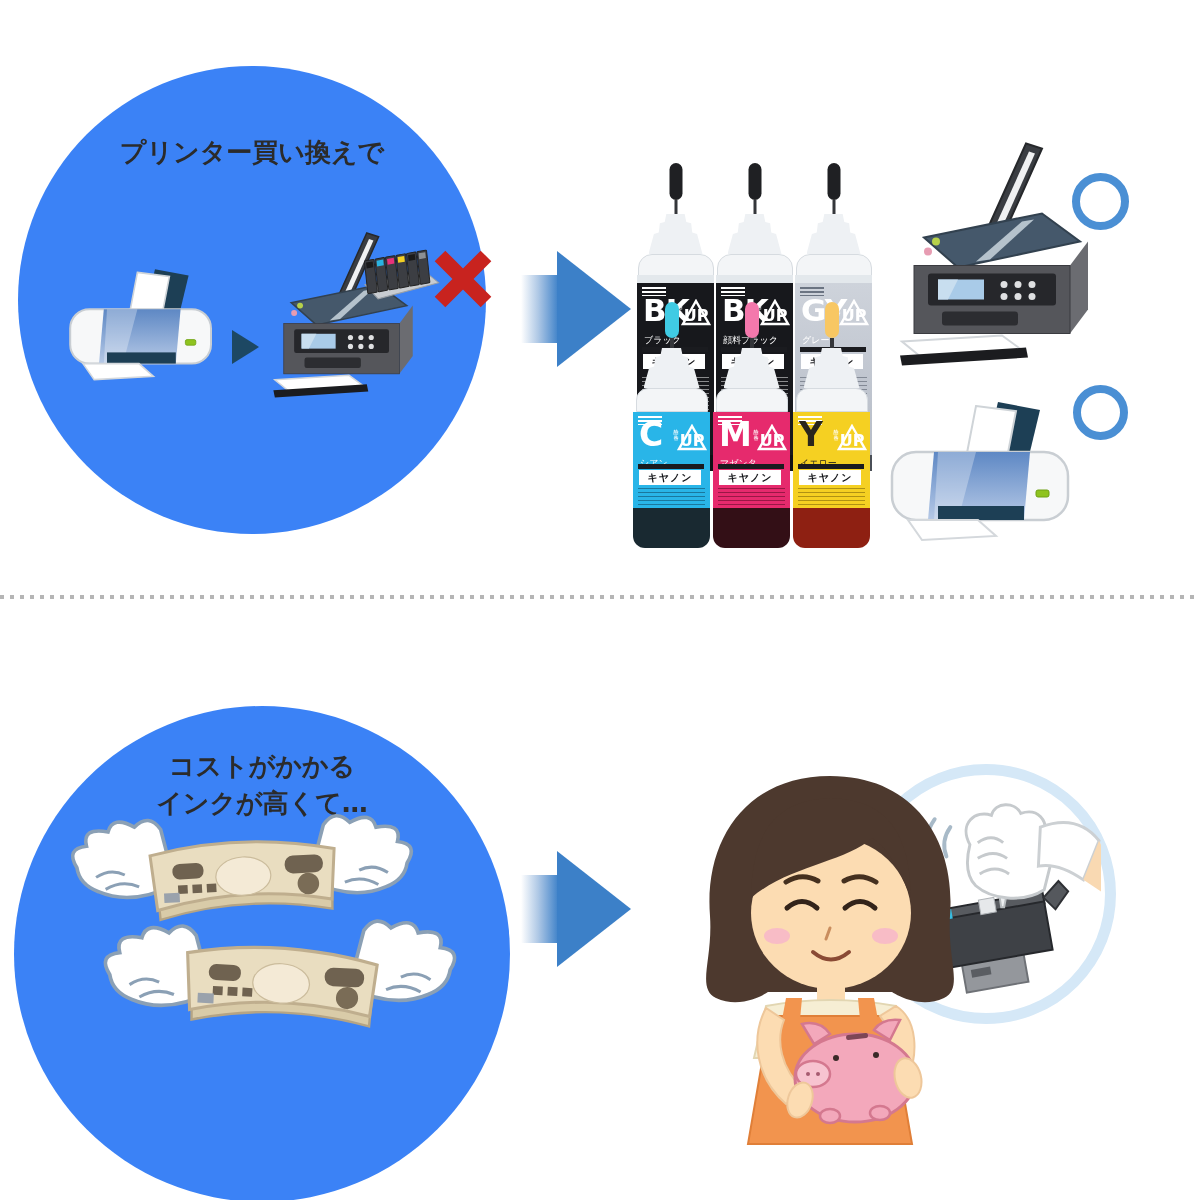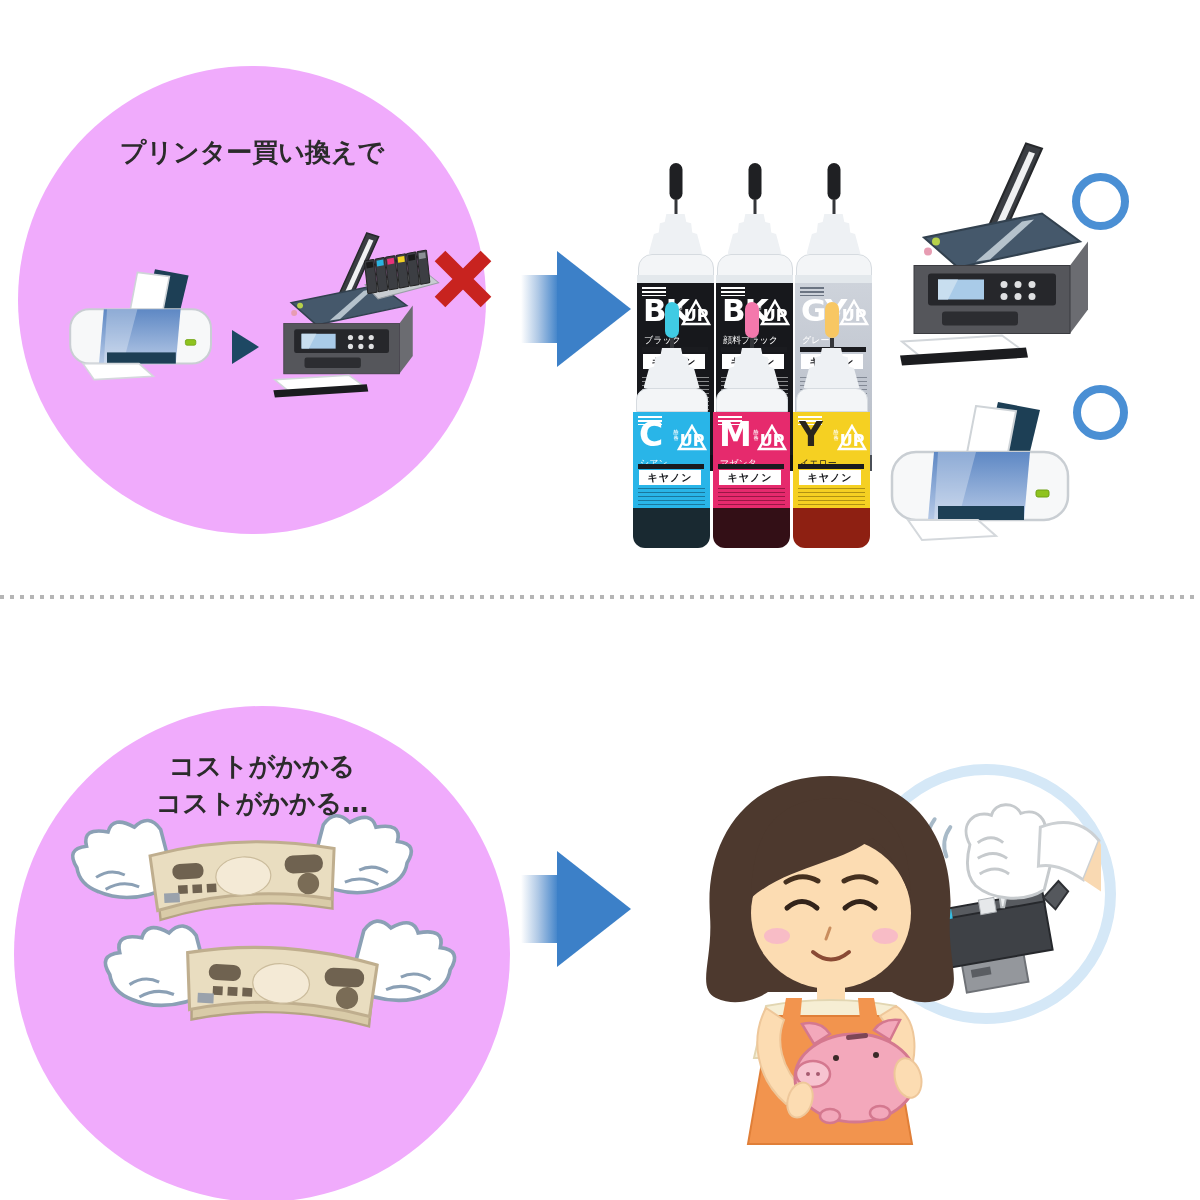--- a/index.html
+++ b/index.html
@@ -1,21 +1,21 @@
 <!DOCTYPE html>
 <html><head>
 <meta charset="utf-8">
 <style>
   html,body{margin:0;padding:0;background:#fff}
   #canvas{position:relative;width:1200px;height:1200px;background:#ffffff;overflow:hidden;
           font-family:"DejaVu Sans",sans-serif}
   .abs{position:absolute}
 
   
-  .gcircle{position:absolute;background:#f0abfc;border-radius:50%}
+  .gcircle{position:absolute;background:#3b82f6;border-radius:50%}
   .ptext{position:absolute;left:0;right:0;text-align:center;font-weight:bold;color:#2b2b2b;
          font-size:26px;line-height:37px;white-space:nowrap}
 
   
   .heading{position:absolute;text-align:center;font-weight:bold;color:#3b7dc4;font-size:31px;white-space:nowrap}
 
   
   .flow{position:absolute;width:112px;height:116px}
   .flow .tail{position:absolute;left:0;top:24px;width:38px;height:68px;
     background:linear-gradient(90deg,rgba(120,170,220,0) 0%,rgba(96,146,204,.5) 45%,#3c80c8 100%)}
@@ -372,21 +372,21 @@
     <rect x="158" y="92" width="13" height="7" rx="2" fill="#8fc31f" stroke="#6fa114"></rect>
     <path d="M30 122 L100 122 L118 138 L44 142 Z" fill="#fff" stroke="#d4d8dc" stroke-width="2"></path>
   </svg>
   <div class="okring" style="left:1073px;top:385px;width:55px;height:55px"></div>
 
   <div class="divider"></div>
 
   <div class="gcircle" style="left:14px;top:706px;width:496px;height:496px">
     <div class="ptext" style="top:42px">
       <div>コストがかかる</div>
-      <div>コストがかかる…</div>
+      <div>インクが高くて…</div>
     </div>
   </div>
 
   <svg class="abs" style="left:62px;top:808px" width="360" height="122" viewBox="0 0 300 102">
     <path d="M12 50 Q2 34 20 32 Q16 16 38 20 Q42 6 60 16 Q72 4 82 18 L94 64 Q58 82 30 70 Q14 64 12 50 Z" fill="#fff" stroke="#8ba0b5" stroke-width="3"></path>
     <path d="M28 58 Q40 50 52 56 M36 68 Q50 60 64 66" fill="none" stroke="#8ba0b5" stroke-width="2.5"></path>
     <path d="M288 46 Q298 30 280 28 Q284 12 262 16 Q258 2 240 12 Q228 0 218 14 L206 60 Q242 78 270 66 Q286 60 288 46 Z" fill="#fff" stroke="#8ba0b5" stroke-width="3"></path>
     <path d="M272 54 Q260 46 248 52 M264 64 Q250 56 236 62" fill="none" stroke="#8ba0b5" stroke-width="2.5"></path>
     <g transform="rotate(-3 150 55)">
       <path d="M78 48 Q150 30 226 46 L224 88 Q150 72 80 90 Z" fill="#d9cba8" stroke="#b5a484" stroke-width="2"></path>

